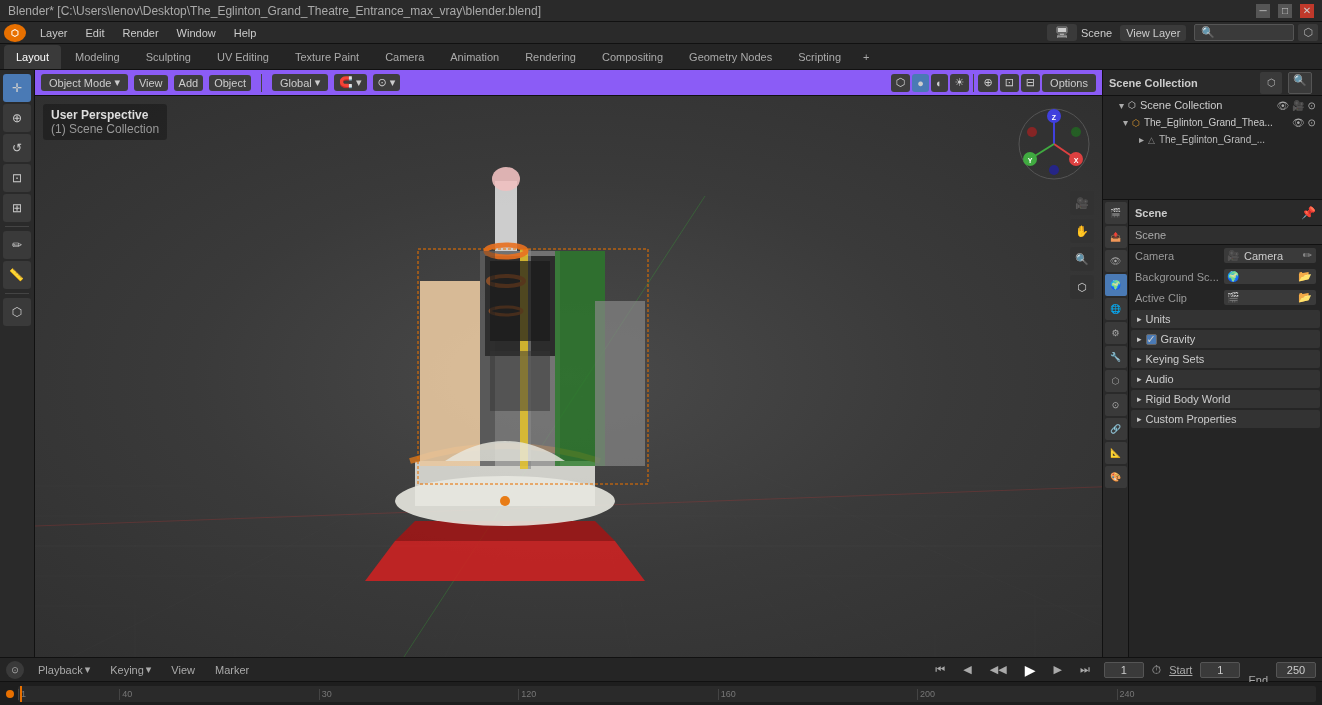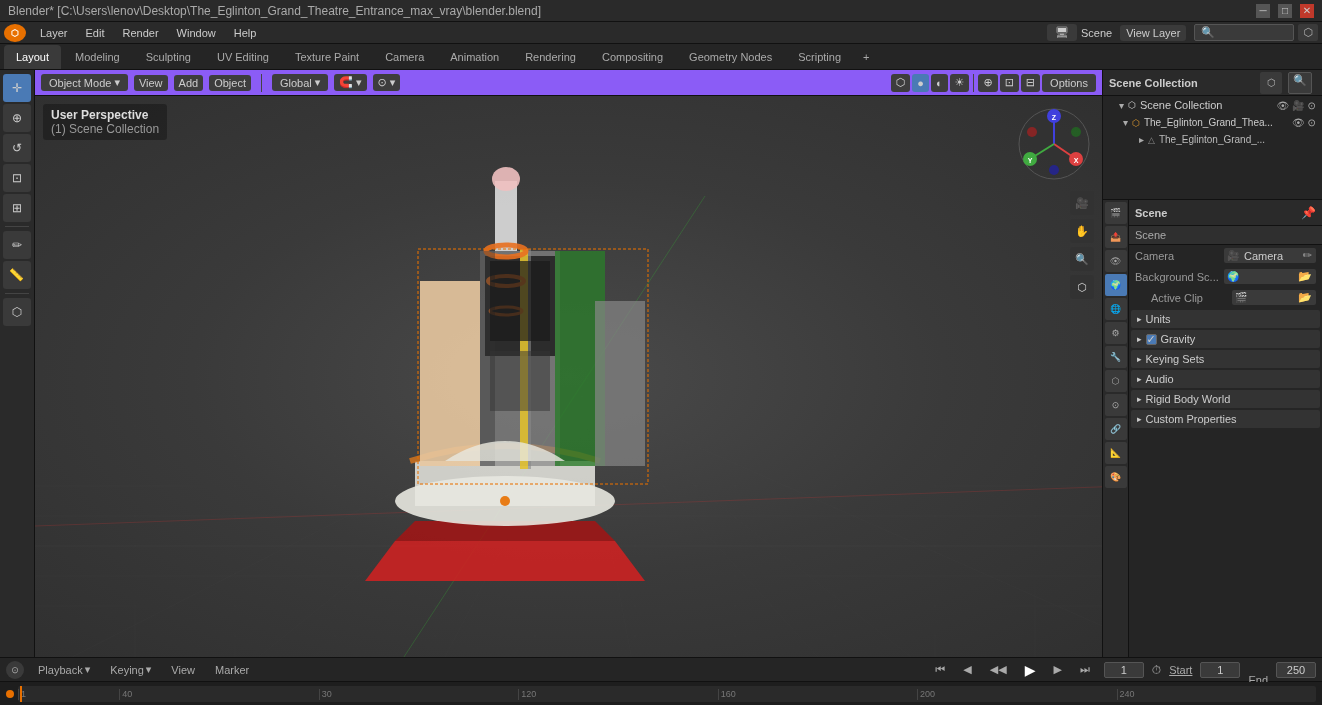--- a/index.html
+++ b/index.html
@@ -399,21 +399,21 @@
           </div>
 
           <div class="field-row" style="padding:3px 6px;">
             <span class="field-label">Background Sc...</span>
             <div class="field-val">
               <span style="font-size:10px;">🌍</span>
               <button style="margin-left:auto;background:none;border:none;color:#aaa;cursor:pointer;font-size:11px;">📂</button>
             </div>
           </div>
 
-          <div class="field-row" style="padding:3px 6px;margin-left:16px;">
+          <div class="field-row" style="padding:3px 6px;">
             <span class="field-label">Active Clip</span>
             <div class="field-val">
               <span style="font-size:10px;">🎬</span>
               <button style="margin-left:auto;background:none;border:none;color:#aaa;cursor:pointer;font-size:11px;">📂</button>
             </div>
           </div>
 
           <div class="section-collapse">
             <div class="section-collapse-header">
               <span style="font-size:9px;">▸</span>

